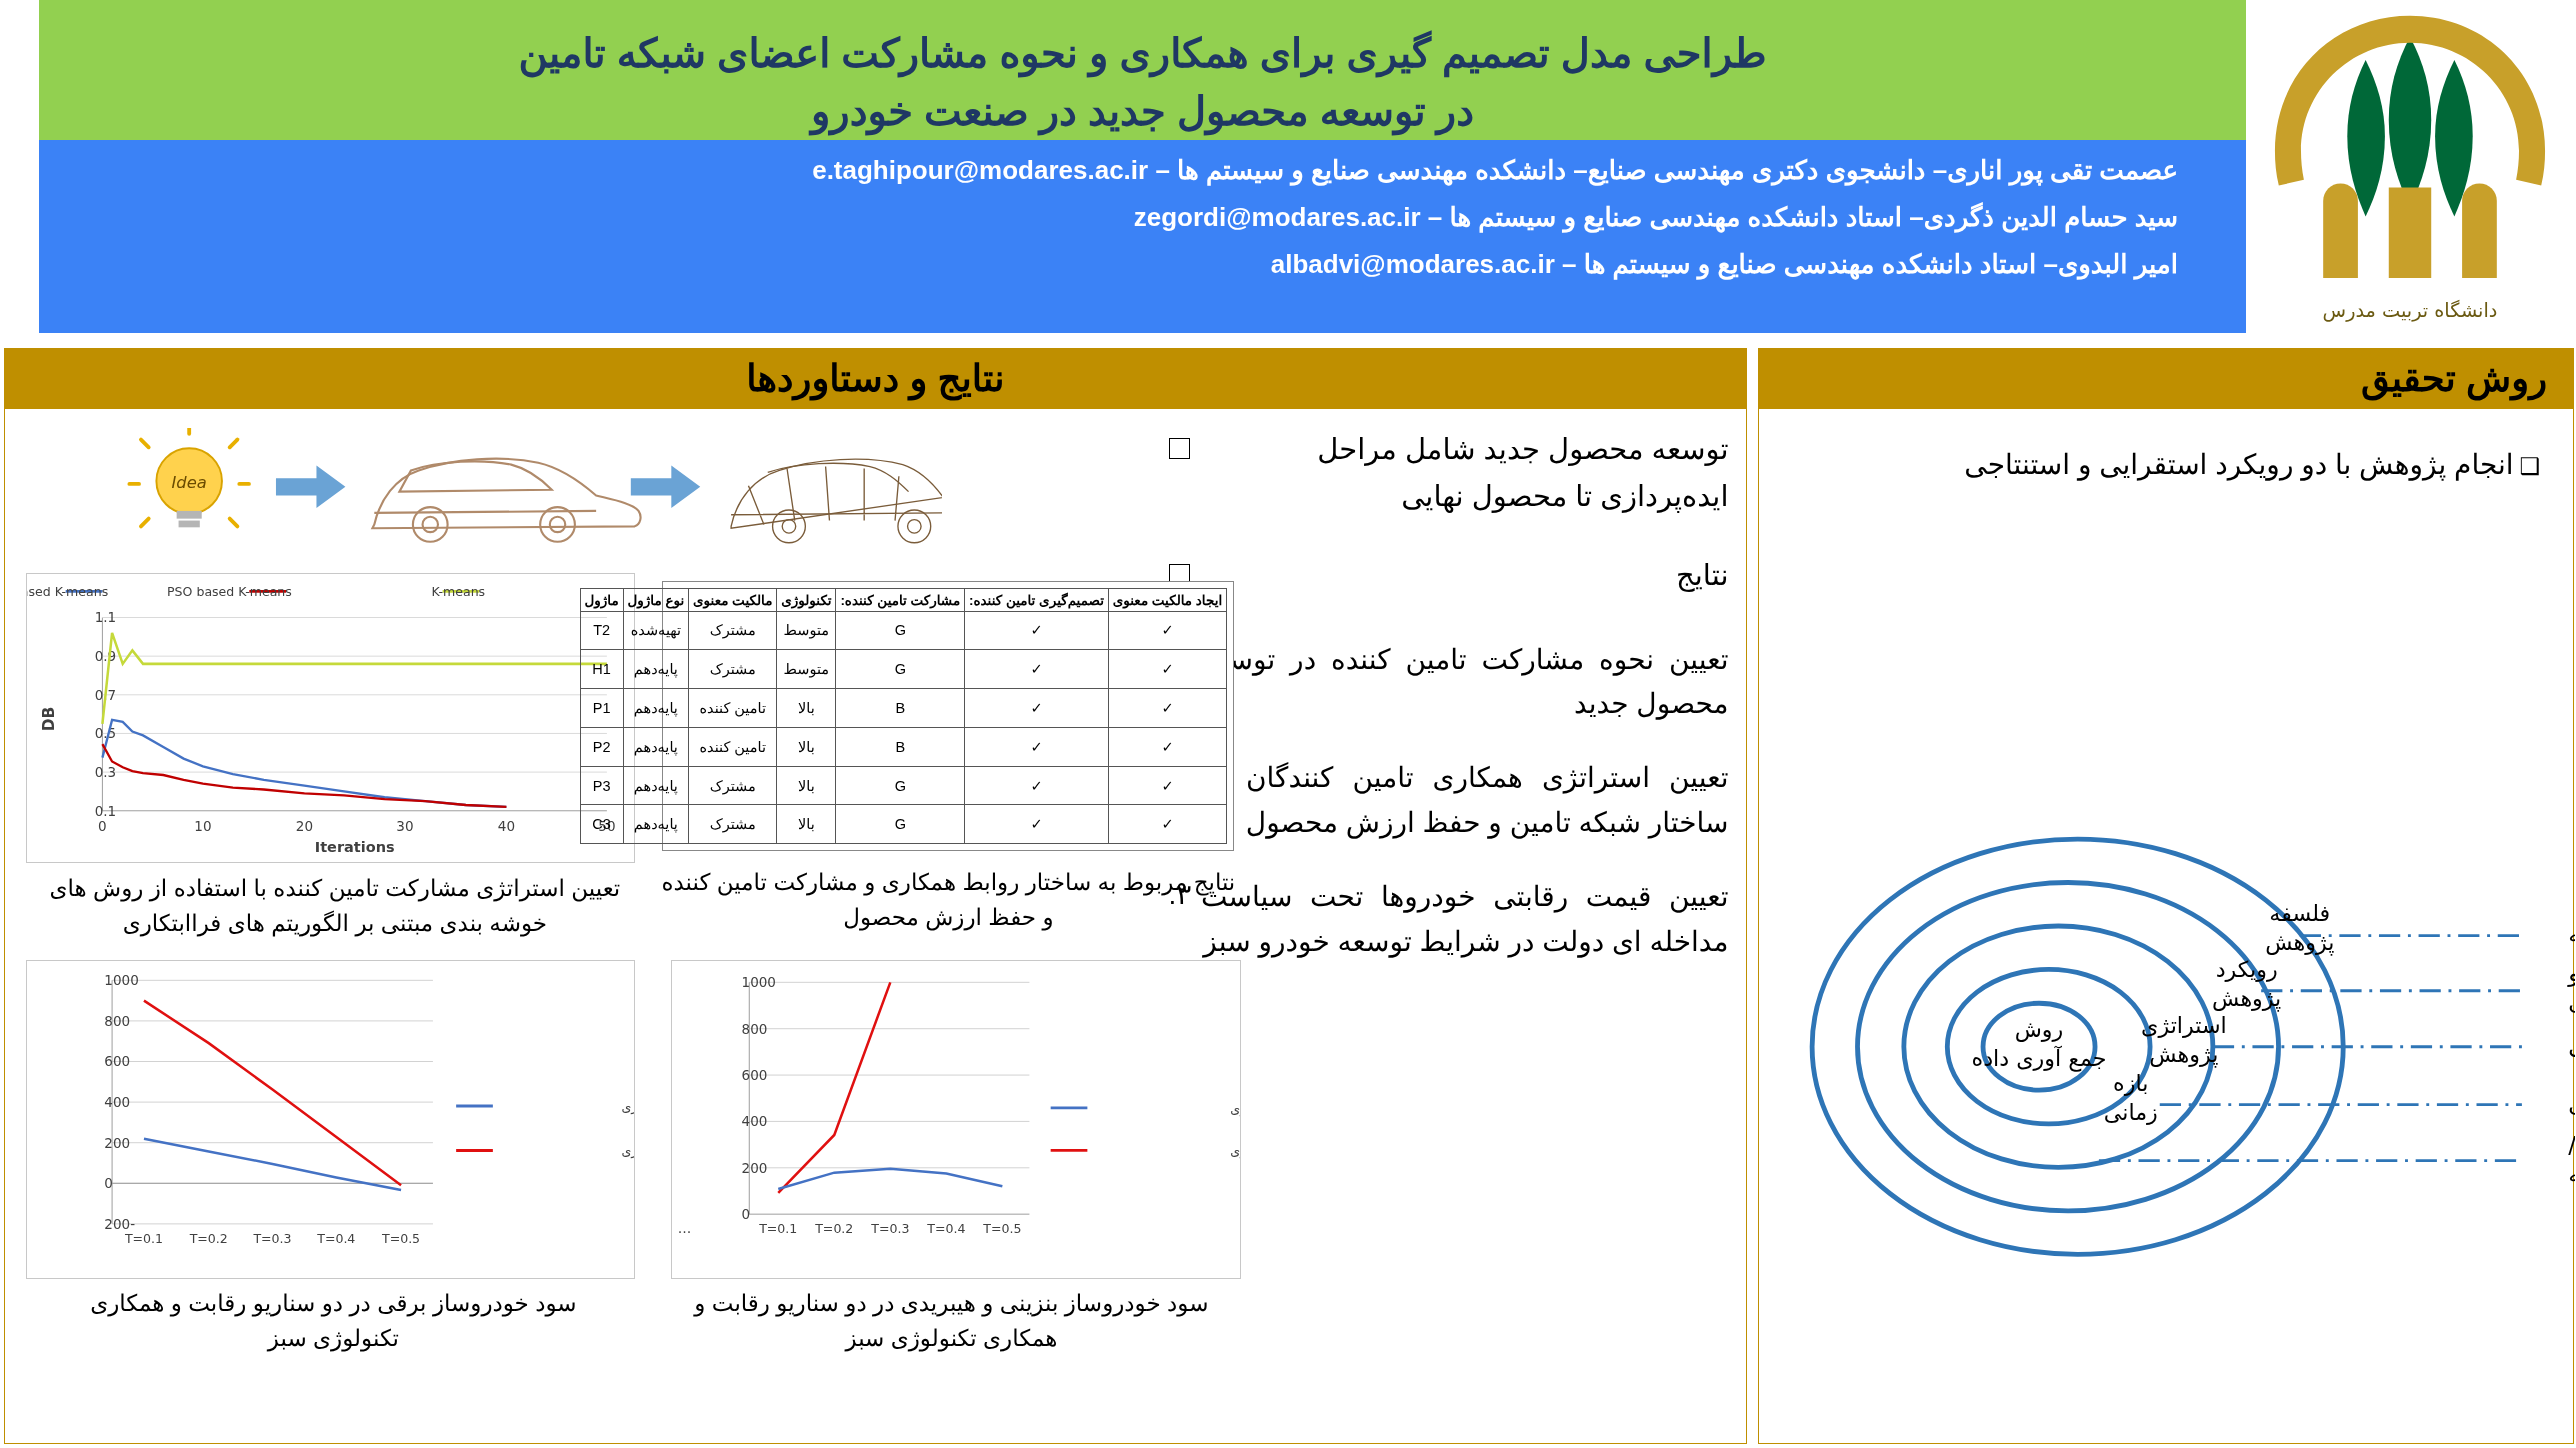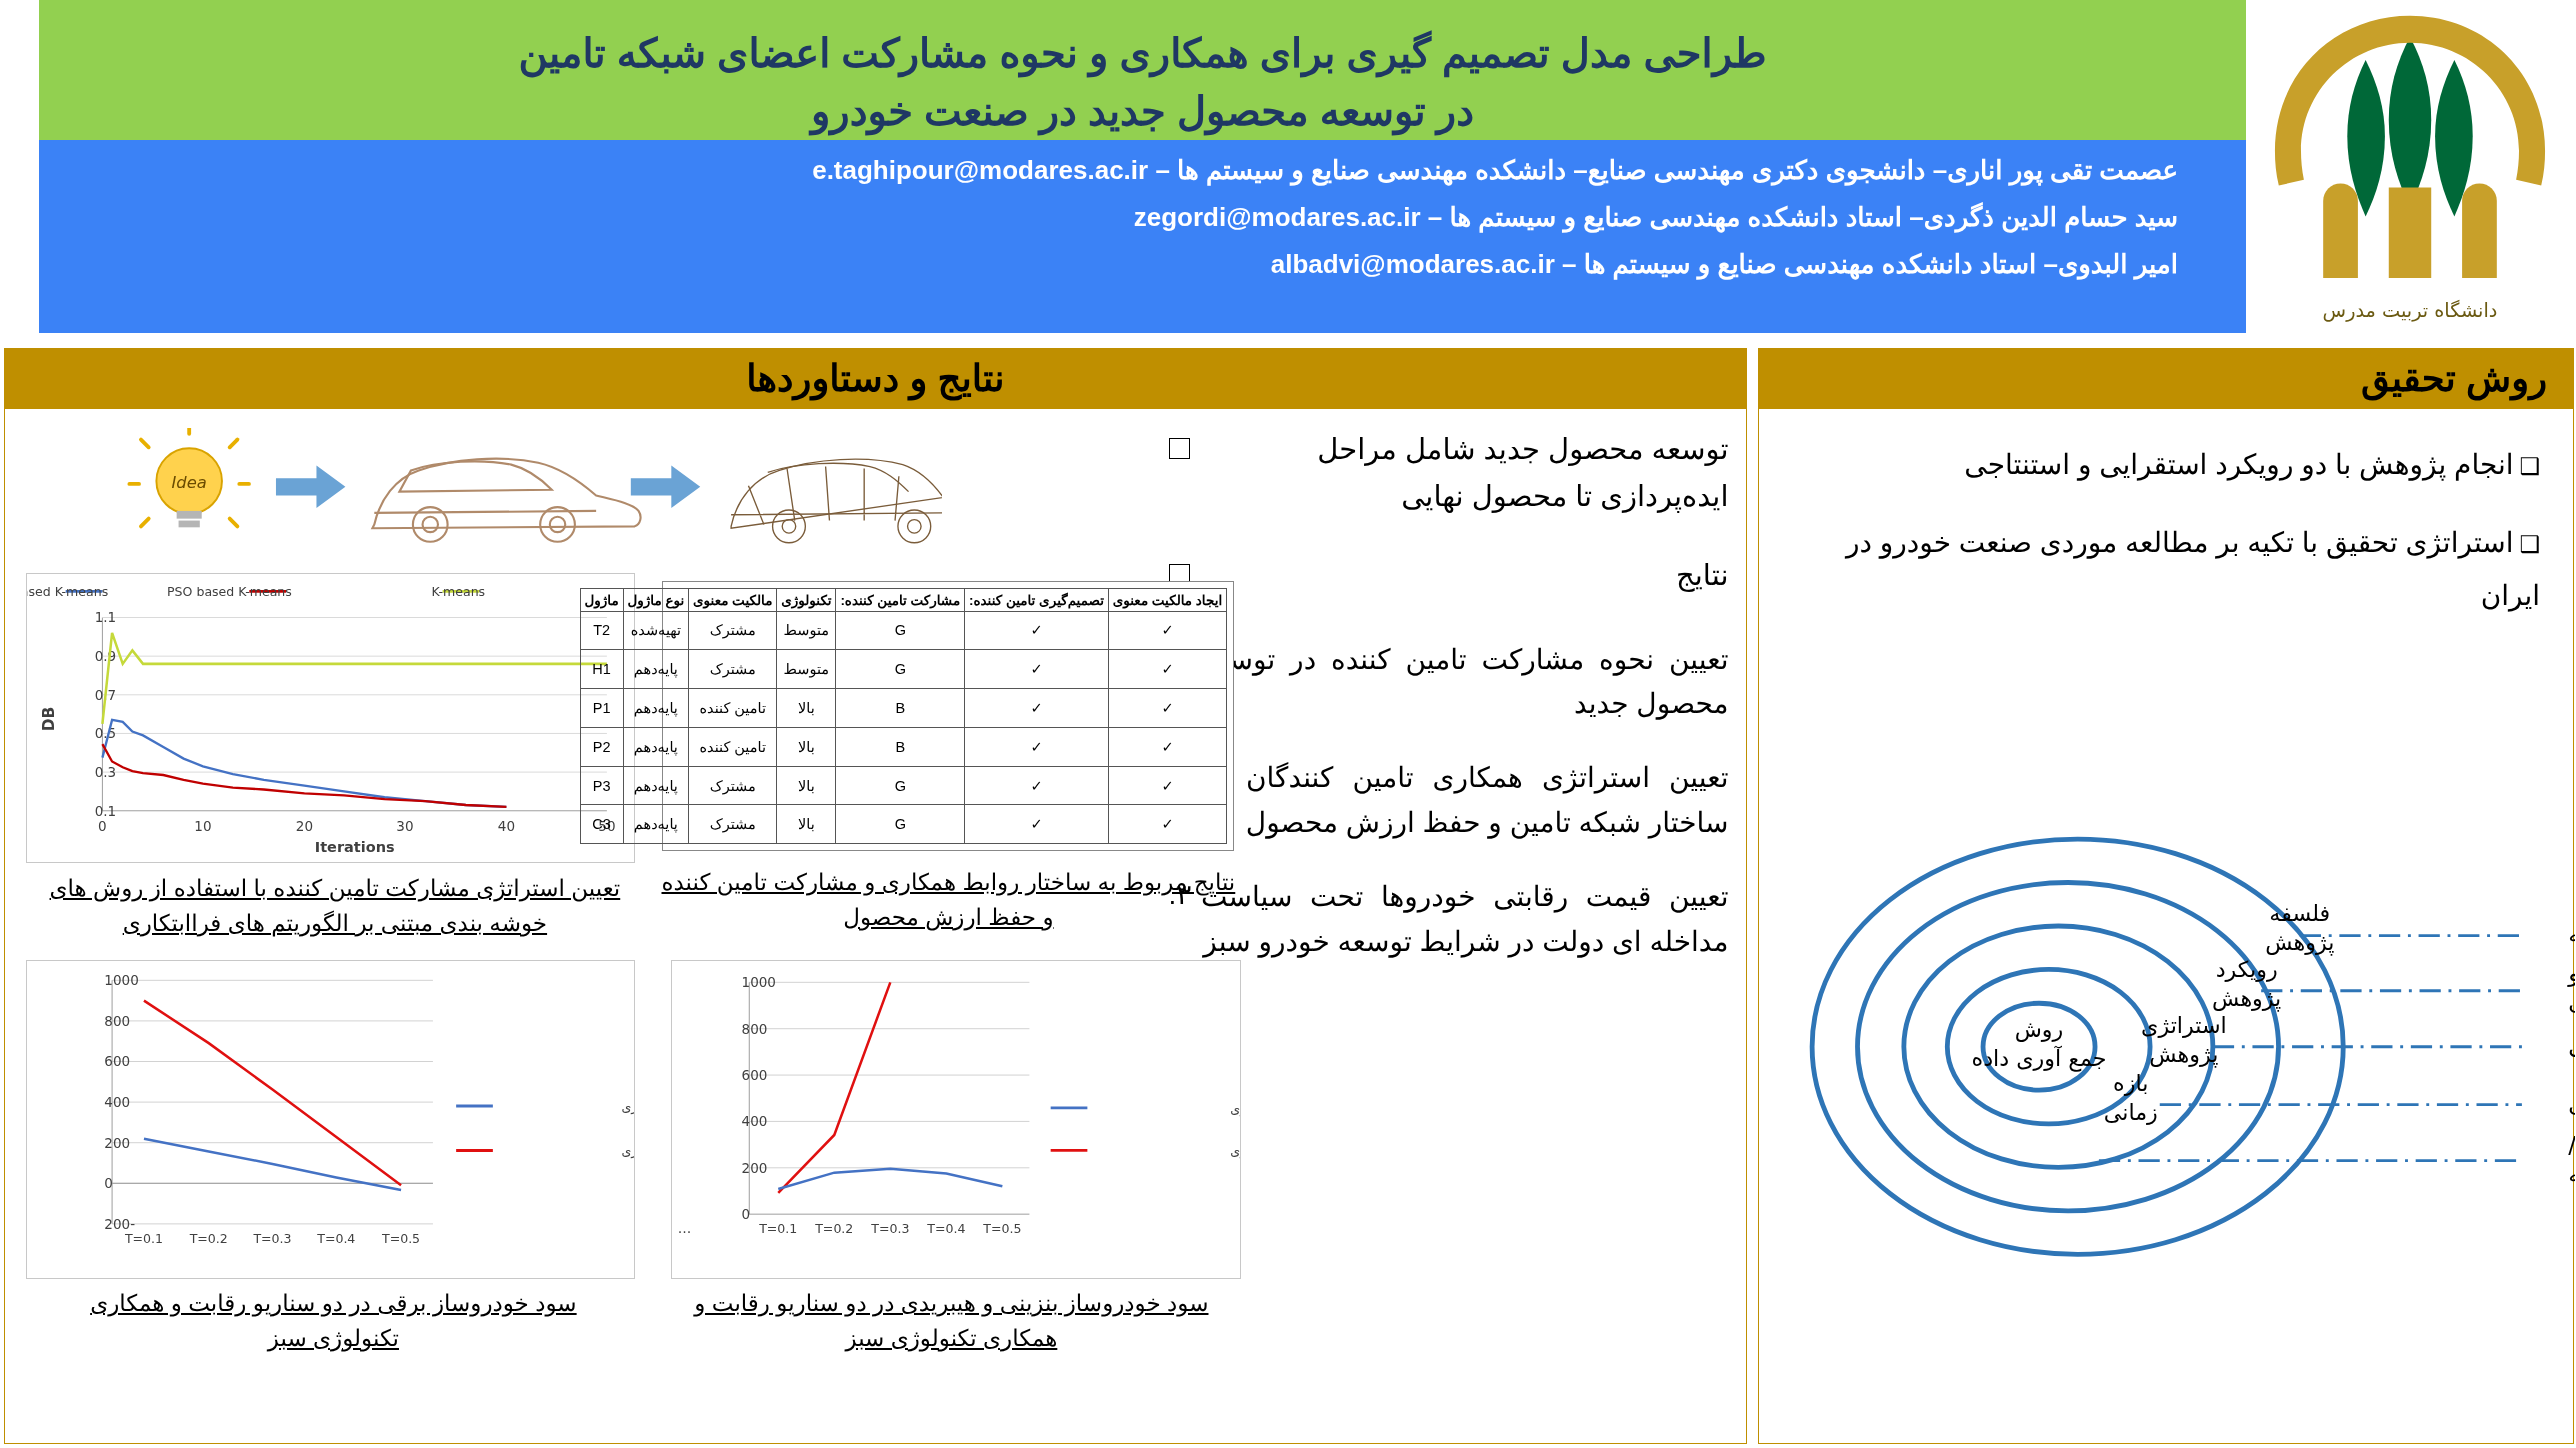--- a/index.html
+++ b/index.html
@@ -72,21 +72,21 @@
   .bullet-row .chk {
     width:21px;height:21px;border:1.9px solid #000;flex:0 0 21px;margin-top:11.6px;
   }
   .bullet-row .btext { font-size:29px; line-height:1.6; color:#000; font-weight:normal; }
   .num-row { display:flex; align-items:flex-start; gap:9.7px; margin-bottom:29px; }
   .num-row .nidx { font-size:28px; color:#000; margin-top:2.9px; }
   .num-row .ntext { font-size:28px; line-height:1.6; color:#000; text-align:justify; }
 
   
   .car-strip { position:absolute; left:116px; top:19.3px; width:821px; height:135px; }
-  .cap { font-size:23px; color:#000; direction:rtl; text-align:center; line-height:1.5;text-decoration:underline; }
+  .cap { font-size:23px; color:#000; direction:rtl; text-align:center; line-height:1.5; }
 
   
   .chartbox { position:absolute; border:1px solid #c8c8c8; background:#fff; }
   .tblbox { position:absolute; border:1px solid #888; background:#fff; }
   table.rtable { border-collapse:collapse; direction:rtl; font-size:14.5px; }
   table.rtable th, table.rtable td { border:1px solid #555; padding:2.9px 3.9px; text-align:center; color:#000; white-space:nowrap; }
   table.rtable th { font-weight:bold; font-size:13.5px; }
 </style>
 </head>
 <body>
@@ -122,21 +122,20 @@
       <text x="150" y="320" font-size="20" fill="#6b5a12" text-anchor="middle" font-family="DejaVu Sans, sans-serif">دانشگاه تربیت مدرس</text>
     </svg>
   </div>
 </div>
 
 <div class="col-right">
   <div class="bar">روش تحقیق</div>
   <div class="panel">
     <div class="rc-text">
       <p><span class="sq">❑</span><span>انجام پژوهش با دو رویکرد استقرایی و استنتاجی</span></p>
-      <p><span class="sq">❑</span><span>استراتژی تحقیق با تکیه بر مطالعه موردی صنعت خودرو در ایران</span></p>
     </div>
 
     <div class="onion">
       <svg width="816" height="676" viewBox="0 0 845 700">
 
         <g fill="none" stroke="#2e75b6" stroke-width="5">
           <ellipse cx="330" cy="330" rx="275" ry="215"></ellipse>
           <ellipse cx="320" cy="330" rx="218" ry="170"></ellipse>
           <ellipse cx="310" cy="330" rx="160" ry="125"></ellipse>
           <ellipse cx="300" cy="330" rx="105" ry="80"></ellipse>

